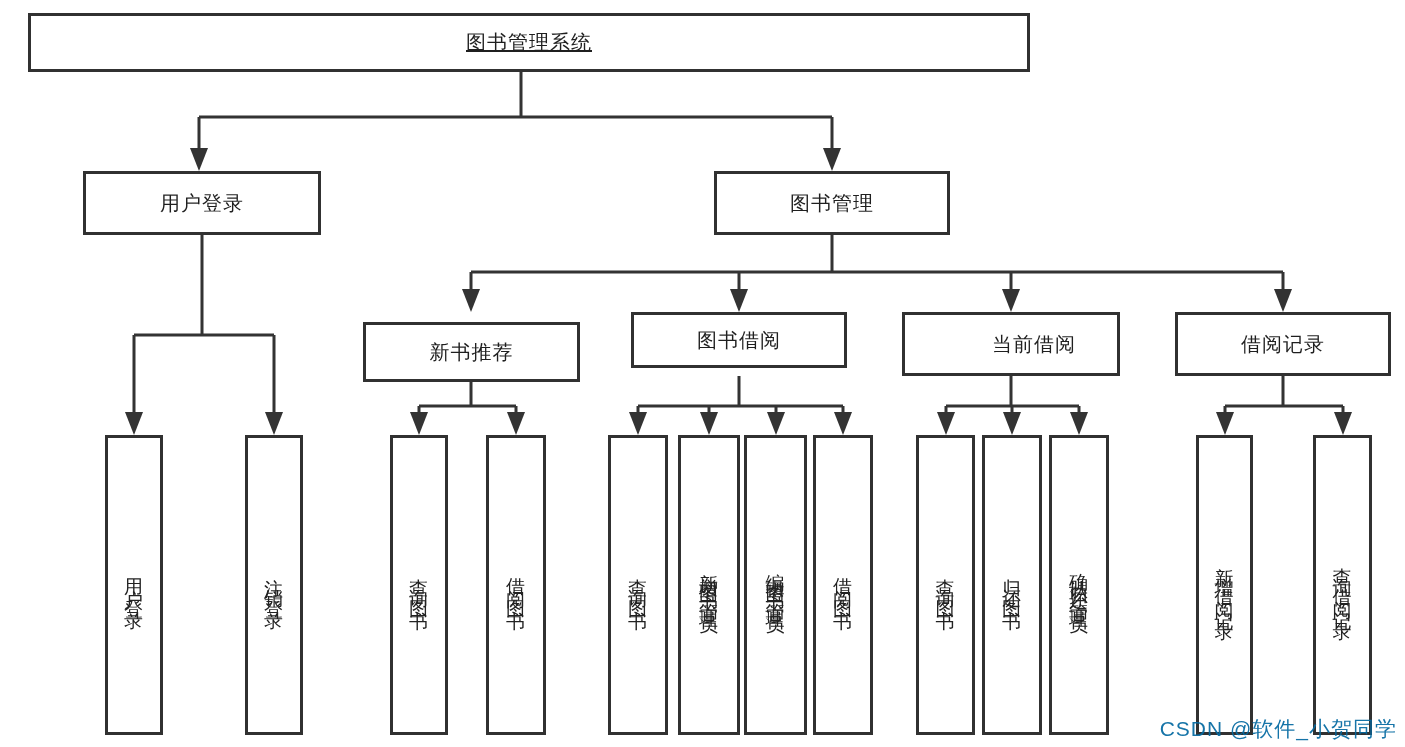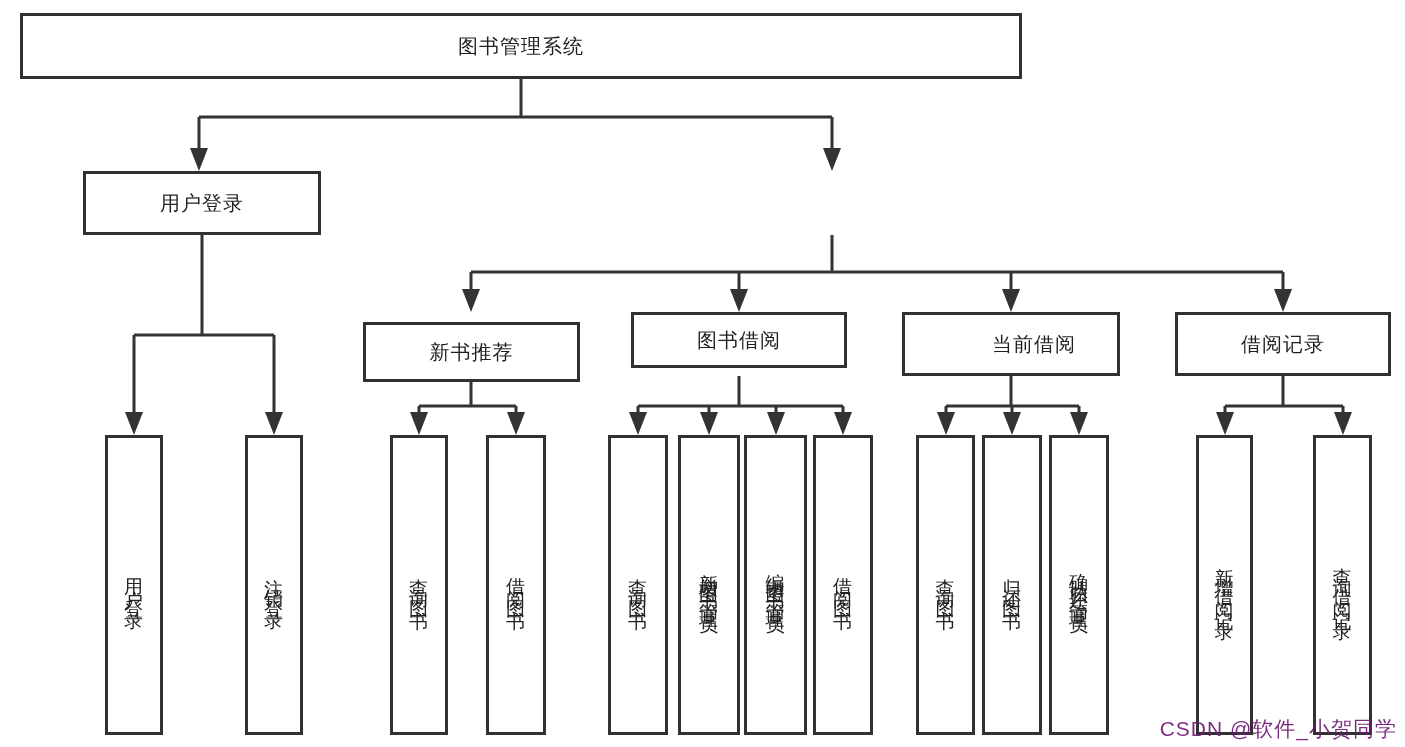--- a/index.html
+++ b/index.html
@@ -48,21 +48,21 @@
     color: #222222;
   }
   .node.leaf .vtext.long {
     letter-spacing: 6px;
   }
   #watermark {
     position: absolute;
     right: 8px;
     bottom: 4px;
     font-size: 21px;
-    color: #701a75;
+    color: #0369a1;
     opacity: 0.92;
     z-index: 5;
     letter-spacing: 1px;
     white-space: nowrap;
   }
 </style>
 </head>
 <body>
 
 <div id="canvas">
@@ -103,26 +103,29 @@
       <polygon points="767,412 785,412 776,435"></polygon>
       <polygon points="834,412 852,412 843,435"></polygon>
       <polygon points="937,412 955,412 946,435"></polygon>
       <polygon points="1003,412 1021,412 1012,435"></polygon>
       <polygon points="1070,412 1088,412 1079,435"></polygon>
       <polygon points="1216,412 1234,412 1225,435"></polygon>
       <polygon points="1334,412 1352,412 1343,435"></polygon>
     </g>
   </svg>
 
-  <div class="node h" style="left:20px; top:13px; width:1002px; height:66px;">
+  <div class="node h" style="left:28px; top:13px; width:1002px; height:59px;text-decoration:underline;">
     <span>图书管理系统</span>
   </div>
 
   <div class="node h" style="left:83px; top:171px; width:238px; height:64px;">
     <span>用户登录</span>
+  </div>
+  <div class="node h" style="left:714px; top:171px; width:236px; height:64px;">
+    <span>图书管理</span>
   </div>
 
   <div class="node h" style="left:363px; top:322px; width:217px; height:60px;font-family:Liberation Serif, serif;">
     <span>新书推荐</span>
   </div>
   <div class="node h" style="left:631px; top:312px; width:216px; height:56px;">
     <span>图书借阅</span>
   </div>
   <div class="node h" style="left:902px; top:312px; width:218px; height:64px;padding-left:46px;">
     <span>当前借阅</span>

